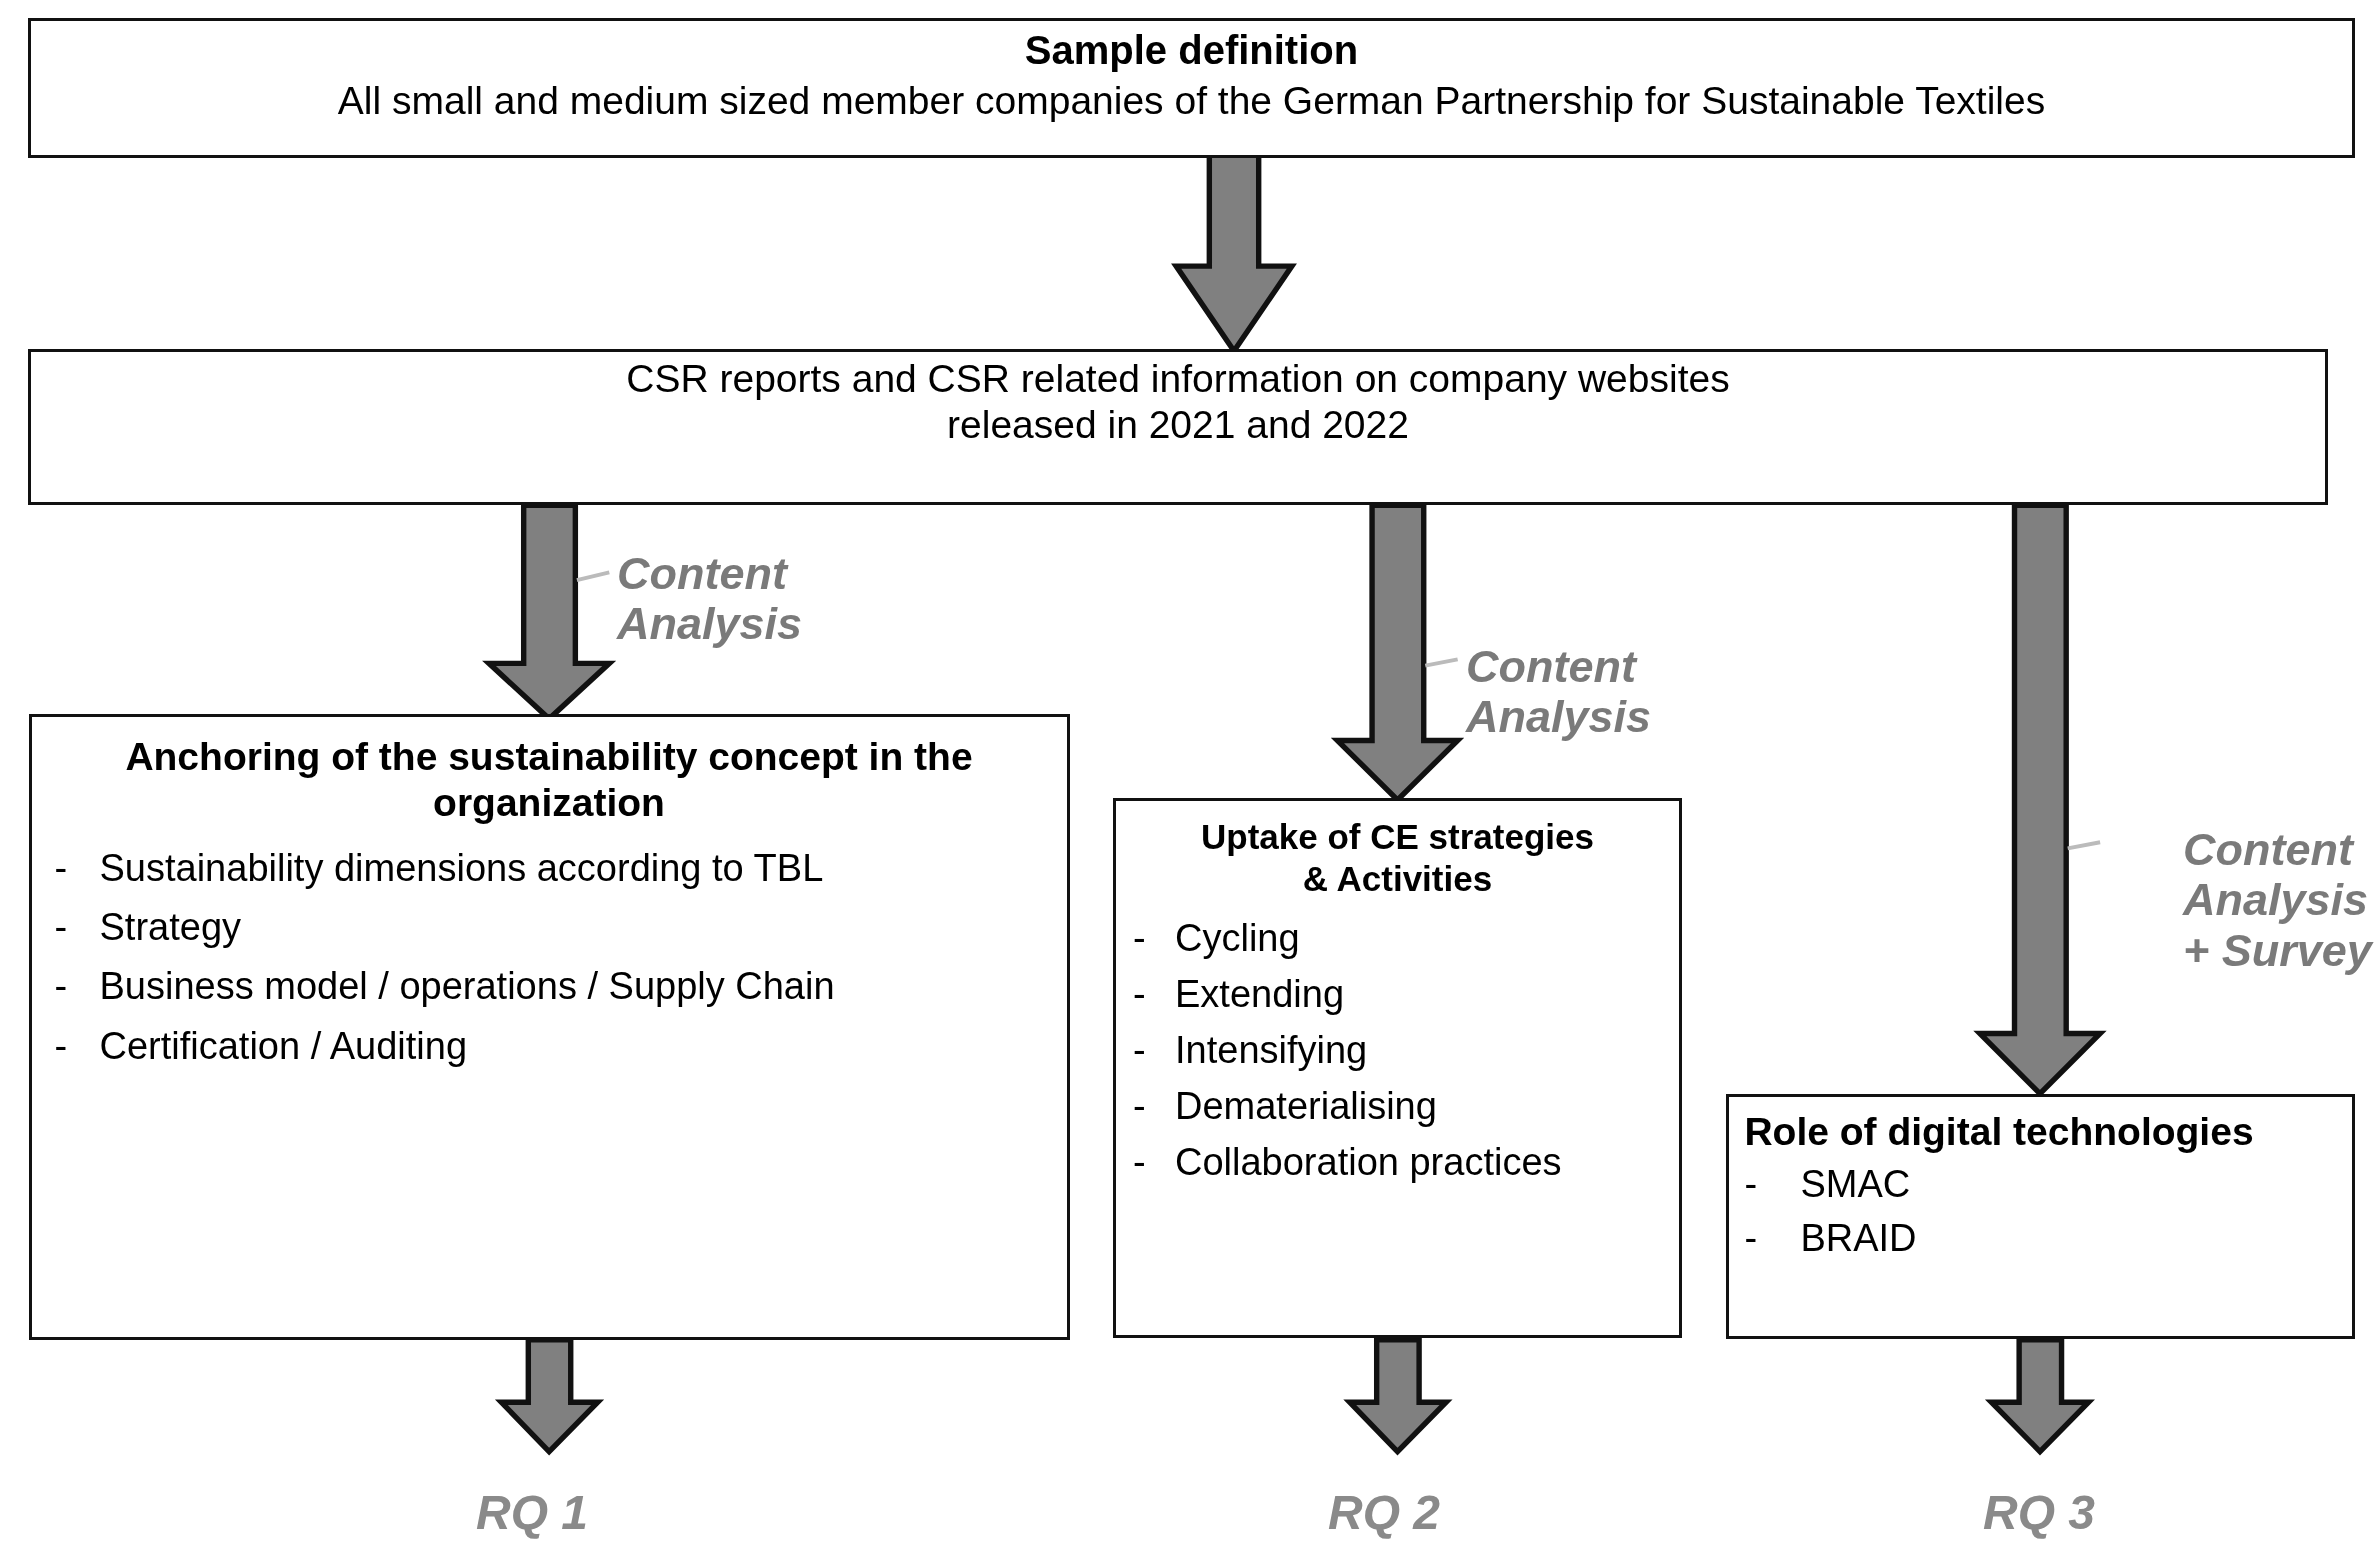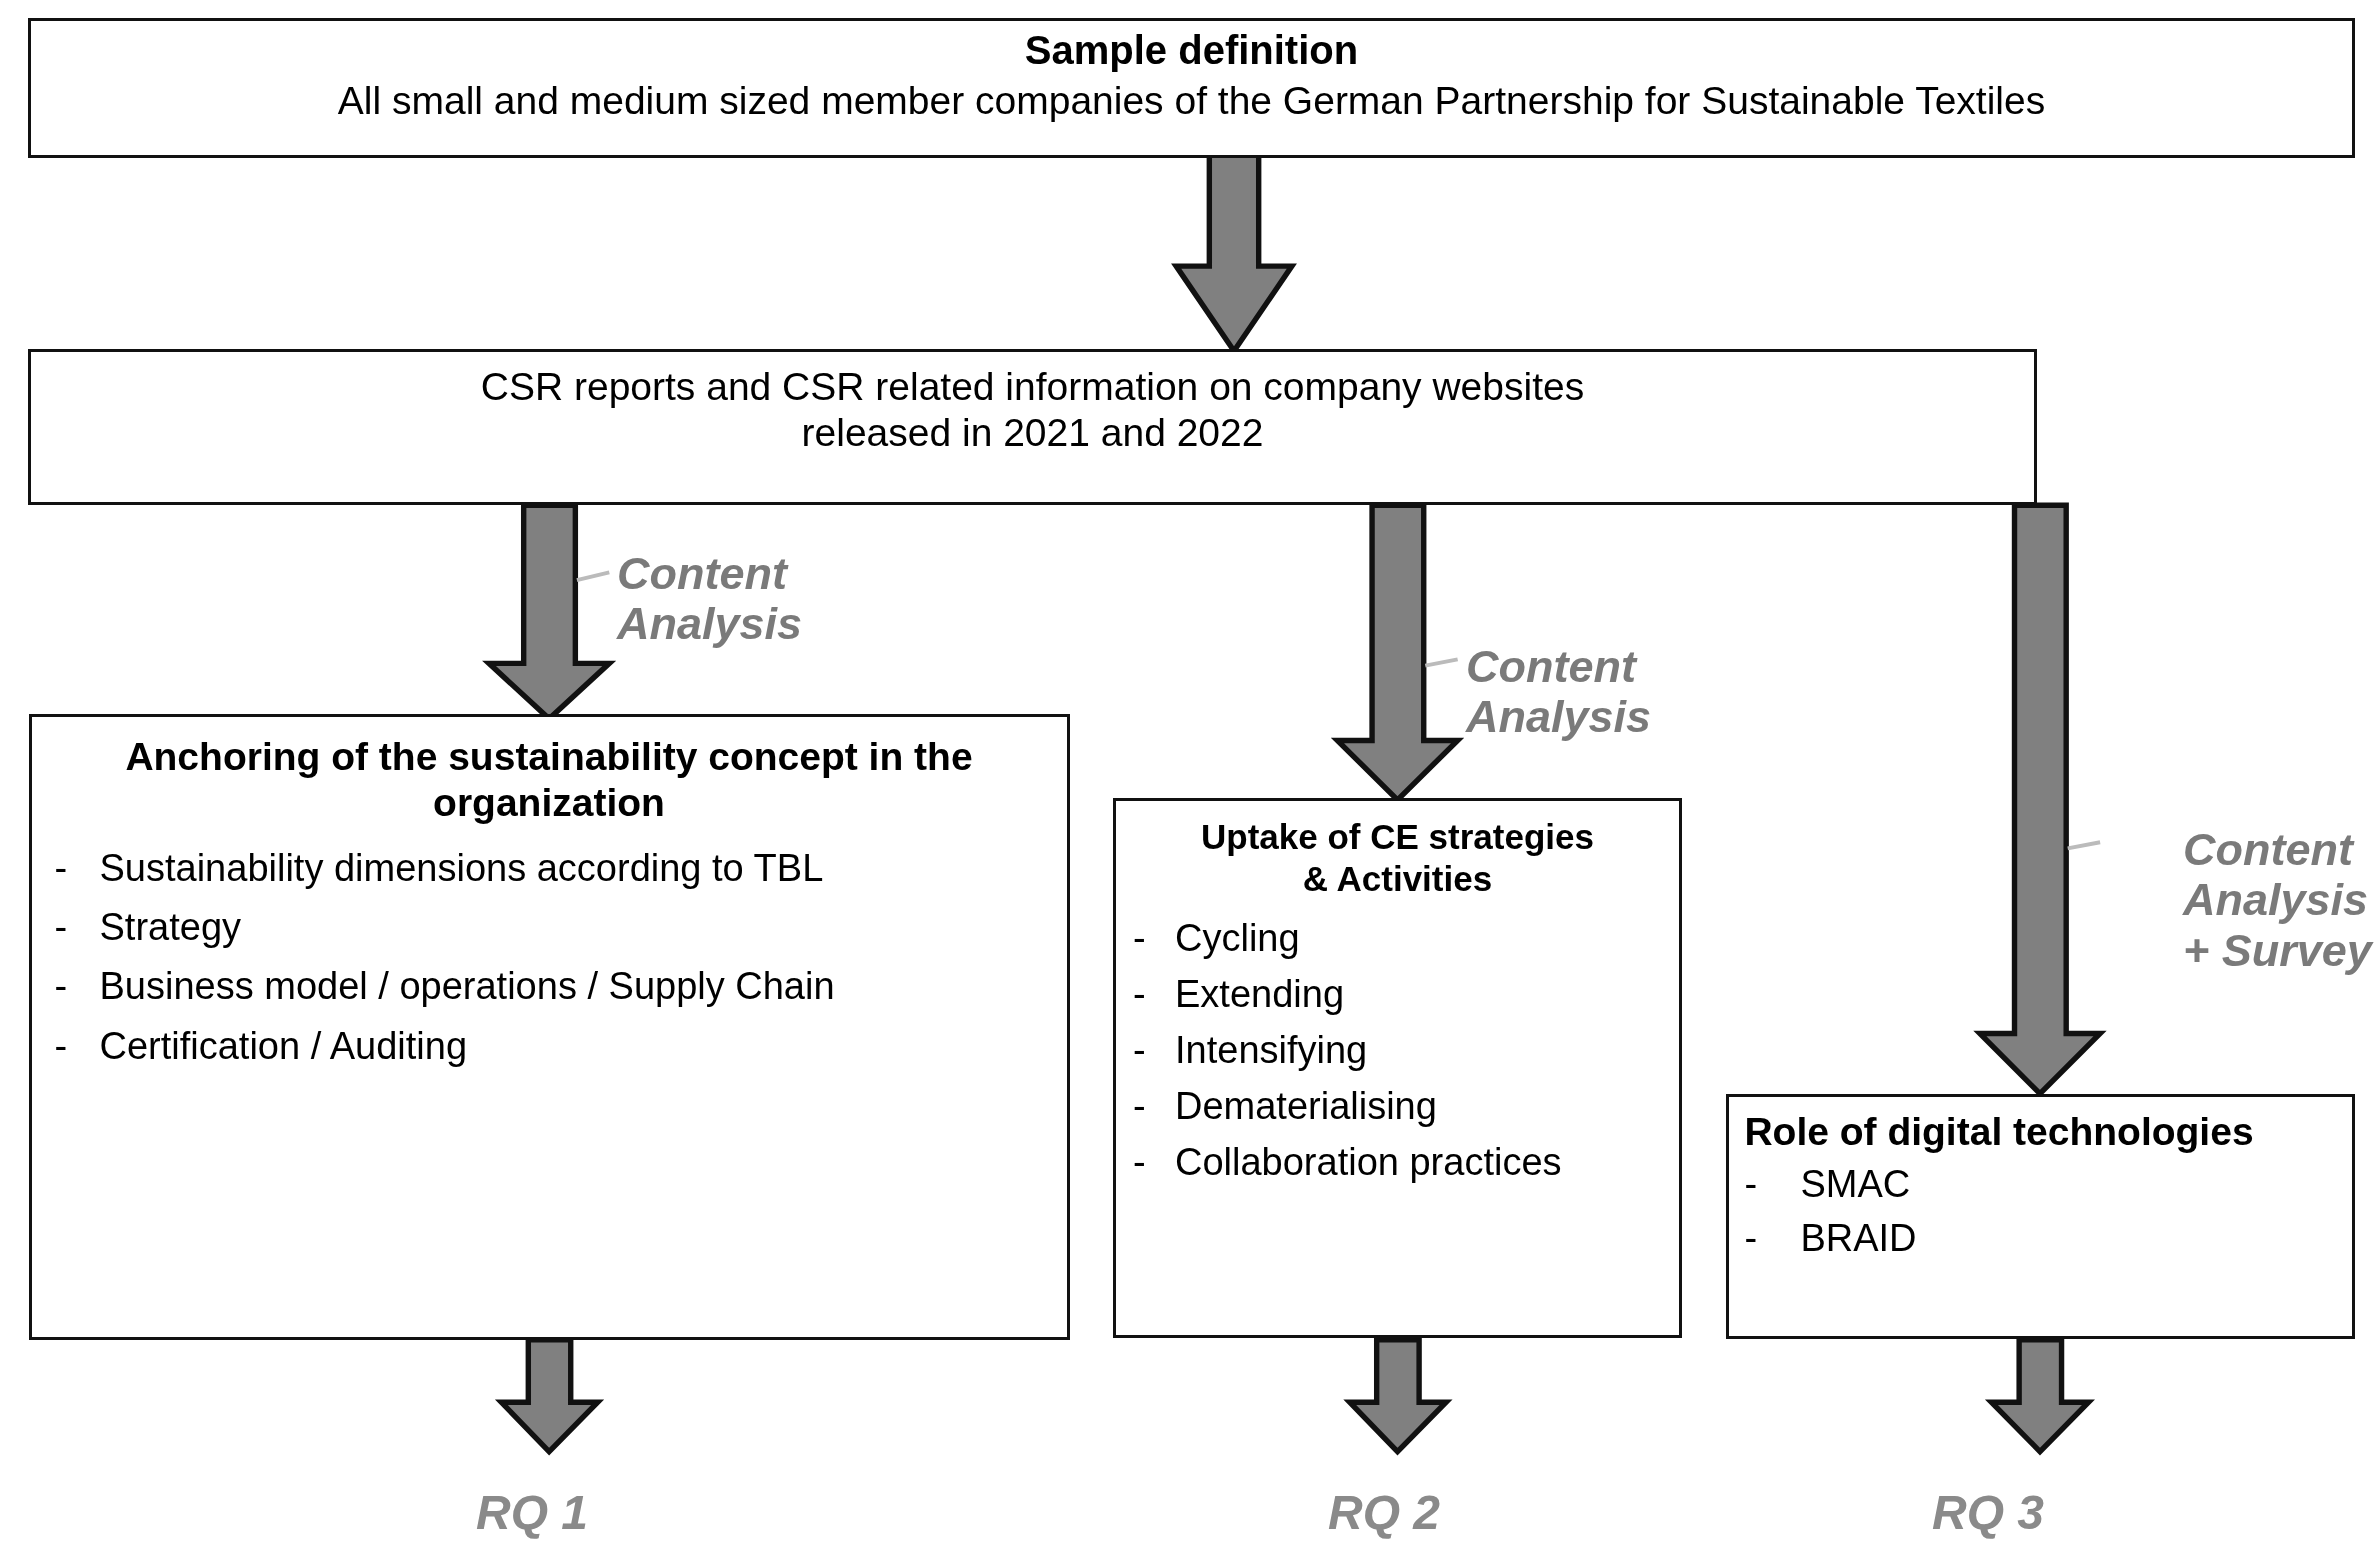--- a/index.html
+++ b/index.html
@@ -66,22 +66,22 @@
   
   #box-sample {
     left: 28px; top: 18px; width: 2327px; height: 140px;
     padding-top: 6.2px;
   }
   #box-sample .box-title { font-size: 40px; }
   #box-sample .box-line  { font-size: 39px; margin-top: 4px; }
 
   
   #box-csr {
-    left: 28px; top: 349px; width: 2009px; height: 156px;
-    padding-top: 12px;
+    left: 28px; top: 349px; width: 2300px; height: 156px;
+    padding-top: 4px;
   }
   #box-csr .box-line { font-size: 39px; }
 
   
   #box-anchoring {
     left: 28.5px; top: 714px; width: 1041px; height: 626px;
     padding: 17px 23px 0 23px;
   }
   #box-anchoring .box-title {
     font-size: 39px; text-align: center;
@@ -137,21 +137,21 @@
   .rq-label {
     position: absolute;
     color: #8a8a8a;
     font-weight: bold;
     font-style: italic;
     font-size: 48px;
     white-space: nowrap;
   }
   #rq-1 { left: 476px;  top: 1485px; }
   #rq-2 { left: 1328px; top: 1485px; }
-  #rq-3 { left: 1932px; top: 1485px; }
+  #rq-3 { left: 1983px; top: 1485px; }
 </style>
 </head>
 <body>
 
 <div id="canvas">
 
   <svg class="layer" viewBox="0 0 3082 2007">
 
     <polygon points="1568,173 1632,173 1632,345 1675,345 1600,455 1525,345 1568,345" fill="#808080" stroke="#111111" stroke-width="7" stroke-linejoin="miter"></polygon>
 

